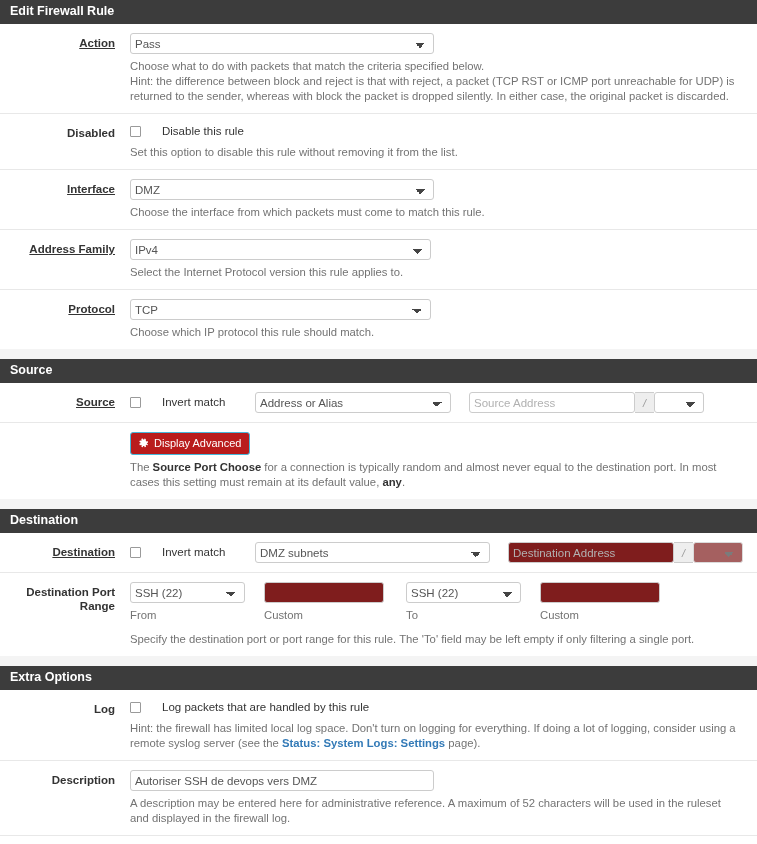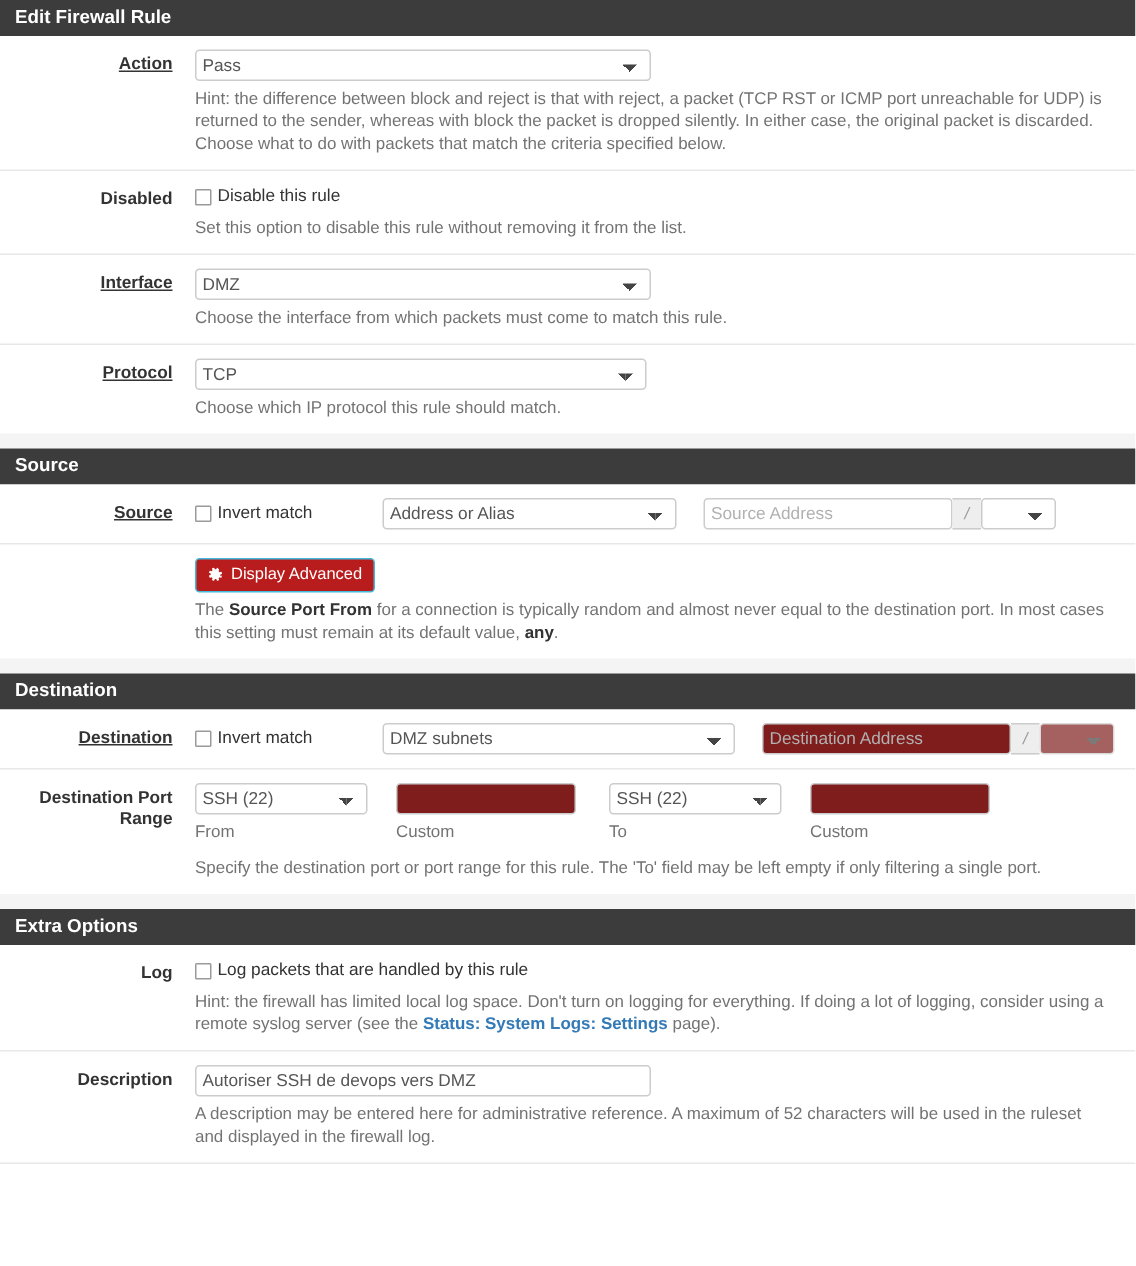--- a/index.html
+++ b/index.html
@@ -87,21 +87,21 @@
     line-height: 15px;
     margin-top: 5px;
     padding-right: 8px;
   }
   .helptext a { color: #337ab7; text-decoration: none; font-weight: bold; }
   .helptext b { color: #333; font-weight: bold; }
   .check-line {
     display: flex;
     align-items: center;
     height: 17px;
-    gap: 4px;
+    gap: 21px;
   }
   input.cb {
     -webkit-appearance: none;
     appearance: none;
     width: 11px; height: 11px;
     border: 1px solid #9a9a9a;
     background: #fff;
     margin: 0;
     border-radius: 1px;
     flex: 0 0 11px;
@@ -168,22 +168,22 @@
 
     <div class="form-row">
       <div class="col-label">
         <span class="tip">Action</span>
       </div>
       <div class="col-field">
         <select class="ctrl w304">
           <option>Pass</option>
         </select>
         <div class="helptext">
+          <div>Choose what to do with packets that match the criteria specified below.</div>
           <div>Hint: the difference between block and reject is that with reject, a packet (TCP RST or ICMP port unreachable for UDP) is returned to the sender, whereas with block the packet is dropped silently. In either case, the original packet is discarded.</div>
-          <div>Choose what to do with packets that match the criteria specified below.</div>
         </div>
       </div>
     </div>
 
     <div class="form-row">
       <div class="col-label">Disabled</div>
       <div class="col-field">
         <div class="check-line">
           <input type="checkbox" class="cb" style="">
           <span class="cb-label">Disable this rule</span>
@@ -197,20 +197,31 @@
         <span class="tip">Interface</span>
       </div>
       <div class="col-field">
         <select class="ctrl w304">
           <option>DMZ</option>
         </select>
         <div class="helptext">Choose the interface from which packets must come to match this rule.</div>
       </div>
     </div>
 
+    <div class="form-row">
+      <div class="col-label">
+        <span class="tip">Address Family</span>
+      </div>
+      <div class="col-field">
+        <select class="ctrl w301">
+          <option>IPv4</option>
+        </select>
+        <div class="helptext">Select the Internet Protocol version this rule applies to.</div>
+      </div>
+    </div>
 
     <div class="form-row nb">
       <div class="col-label">
         <span class="tip">Protocol</span>
       </div>
       <div class="col-field">
         <select class="ctrl w301">
           <option>TCP</option>
         </select>
         <div class="helptext">Choose which IP protocol this rule should match.</div>
@@ -256,21 +267,21 @@
         <button class="btn-info">
           <span>
             <svg class="icon-svg" width="11" height="11" viewBox="0 0 16 16" fill="#ffffff">
               <path d="M8 5.2a2.8 2.8 0 1 0 0 5.6 2.8 2.8 0 0 0 0-5.6zm0 4.2a1.4 1.4 0 1 1 0-2.8 1.4 1.4 0 0 1 0 2.8z"></path>
               <path d="M14.2 9.1l-1.2-.4a5 5 0 0 0 0-1.4l1.2-.4a.6.6 0 0 0 .4-.8l-.5-1.2a.6.6 0 0 0-.8-.3l-1.1.5a5 5 0 0 0-1-1l.5-1.1a.6.6 0 0 0-.3-.8L10.2.7a.6.6 0 0 0-.8.4L9 2.3a5 5 0 0 0-1.4 0L7.2 1.1a.6.6 0 0 0-.8-.4l-1.2.5a.6.6 0 0 0-.3.8l.5 1.1a5 5 0 0 0-1 1l-1.1-.5a.6.6 0 0 0-.8.3l-.5 1.2a.6.6 0 0 0 .4.8l1.2.4a5 5 0 0 0 0 1.4l-1.2.4a.6.6 0 0 0-.4.8l.5 1.2a.6.6 0 0 0 .8.3l1.1-.5a5 5 0 0 0 1 1l-.5 1.1a.6.6 0 0 0 .3.8l1.2.5a.6.6 0 0 0 .8-.4l.4-1.2a5 5 0 0 0 1.4 0l.4 1.2a.6.6 0 0 0 .8.4l1.2-.5a.6.6 0 0 0 .3-.8l-.5-1.1a5 5 0 0 0 1-1l1.1.5a.6.6 0 0 0 .8-.3l.5-1.2a.6.6 0 0 0-.4-.8z"></path>
             </svg>
           </span>
           <span>Display Advanced</span>
         </button>
         <div class="helptext">
-          <span>The </span><b>Source Port From</b><span> for a connection is typically random and almost never equal to the destination port. In most cases this setting must remain at its default value, </span><b>any</b><span>.</span>
+          <span>The </span><b>Source Port Choose</b><span> for a connection is typically random and almost never equal to the destination port. In most cases this setting must remain at its default value, </span><b>any</b><span>.</span>
         </div>
       </div>
     </div>
 
   </div>
 </div>
 
 <div class="gap"></div>
 
 <div class="panel">

